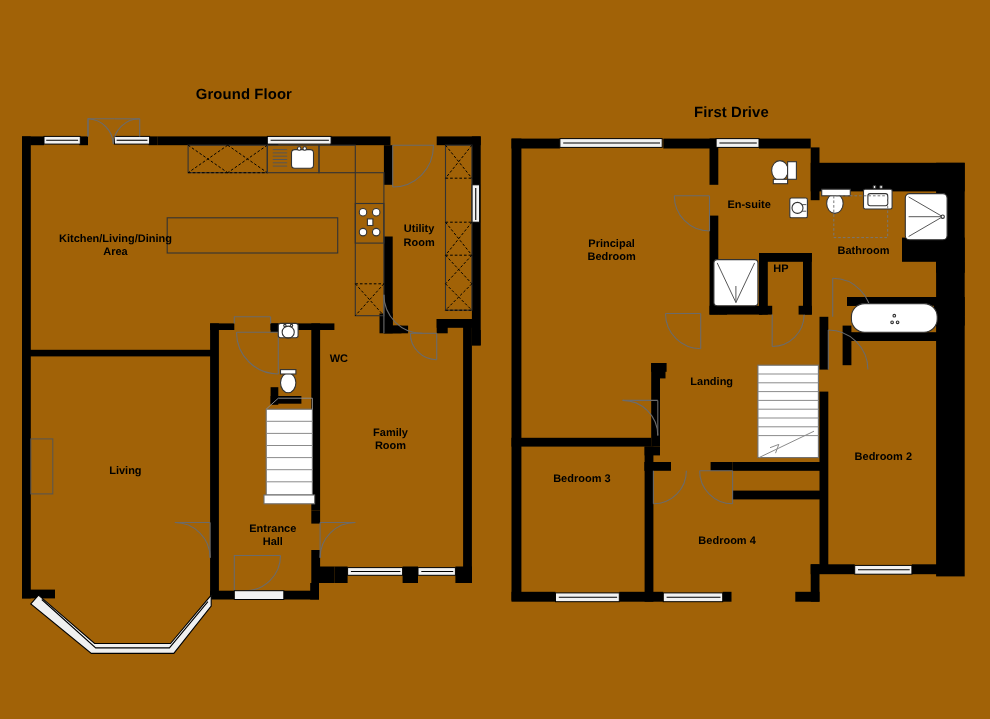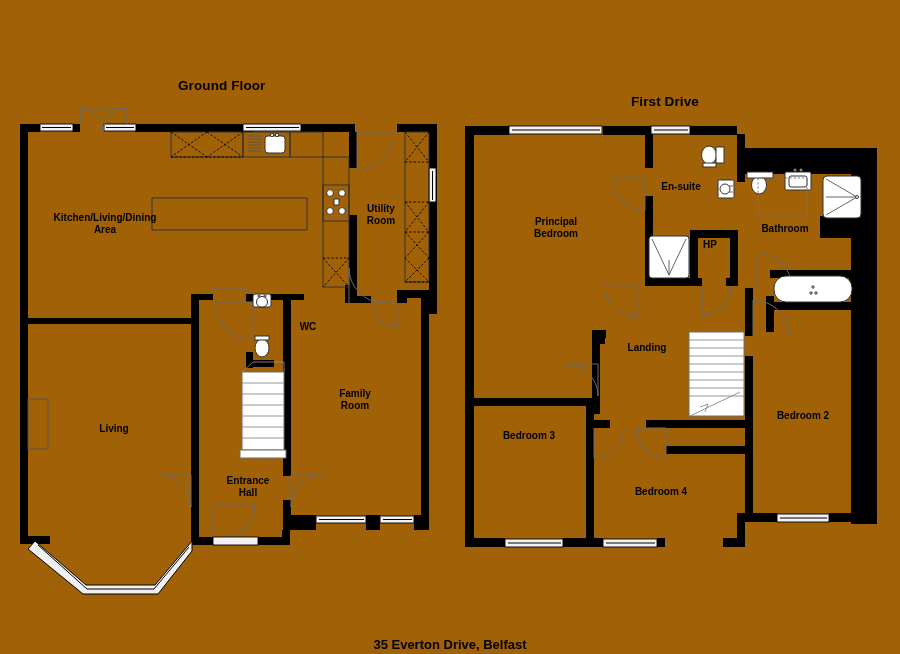--- a/index.html
+++ b/index.html
@@ -476,15 +476,14 @@
 Bedroom</div>
       <div class="room-label" style="left: 681px; top: 187px;">En-suite</div>
       <div class="room-label" style="left: 785px; top: 229px;">Bathroom</div>
       <div class="room-label" style="left: 710px; top: 245px;">HP</div>
       <div class="room-label" style="left: 647px; top: 348px;">Landing</div>
       <div class="room-label" style="left: 803px; top: 416px;">Bedroom 2</div>
       <div class="room-label" style="left: 529px; top: 436px;">Bedroom 3</div>
       <div class="room-label" style="left: 661px; top: 492px;">Bedroom 4</div>
     </div>
 
-  <div id="plan-caption">35 Everton Drive, Belfast</div>
 
 </div>
 
 </body></html>

